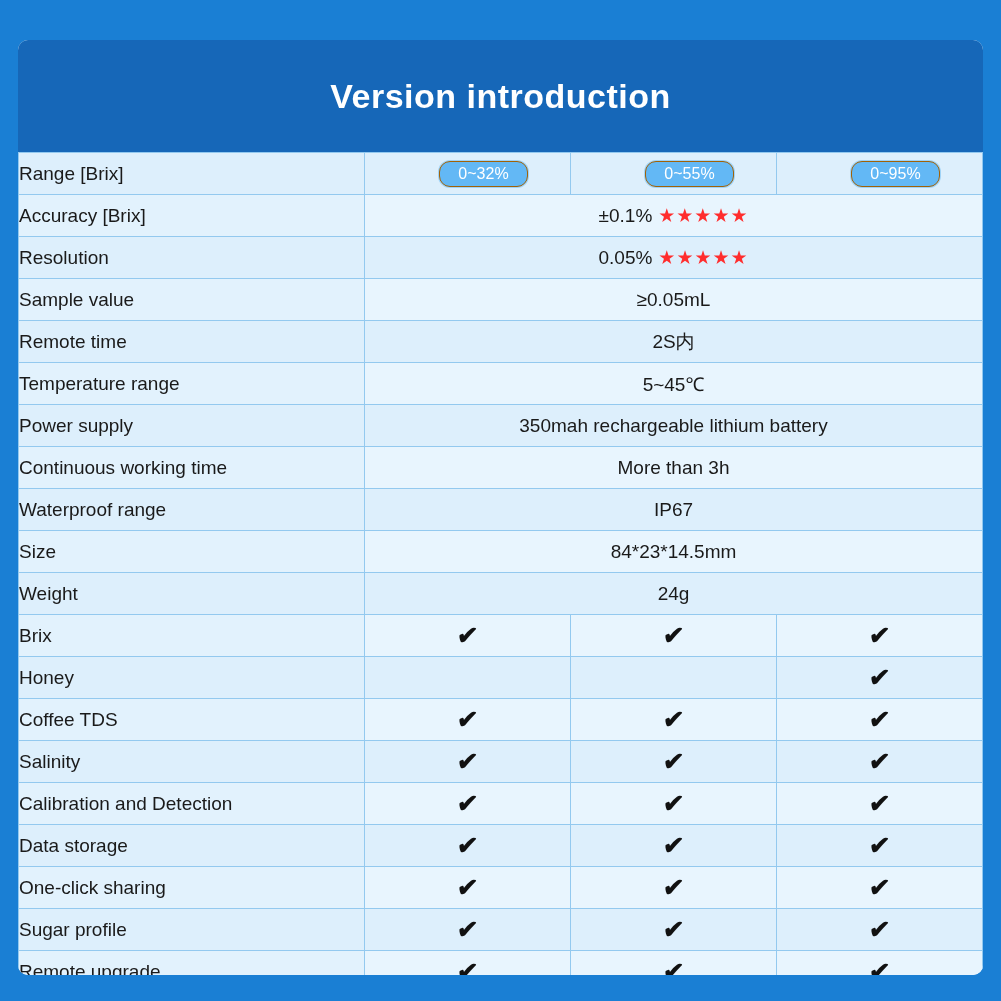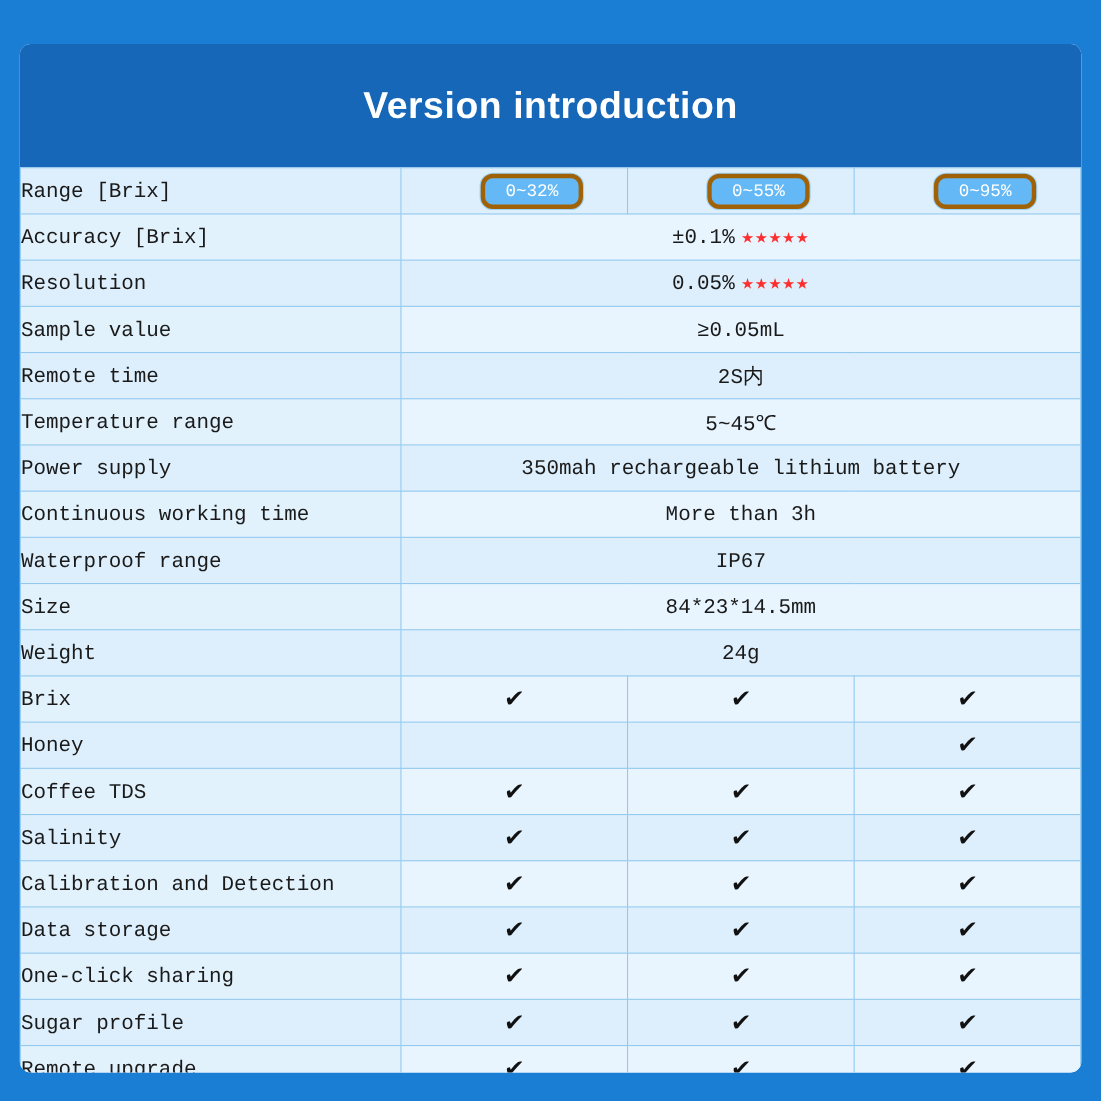--- a/index.html
+++ b/index.html
@@ -35,21 +35,20 @@
   .title-bar .title {
     color: #ffffff;
     font-size: 34px;
     font-weight: bold;
     letter-spacing: 0.5px;
   }
   table.spec {
     width: 100%;
     border-collapse: collapse;
     table-layout: fixed;
-    font-family: Liberation Mono, monospace;
   }
   table.spec td {
     border: 1px solid #93c9ef;
     height: 41px;
     font-size: 19px;
     color: #1a1a1a;
     padding: 0 0 0 0;
     background: #ddeffc;
   }
   td.label {
@@ -66,21 +65,21 @@
     vertical-align: middle;
   }
   .range-row td { height: 50px; background: #d9eefc; }
   .pill {
     display: inline-block;
     background: #63b8f5;
     color: #ffffff;
     font-size: 16px;
     border-radius: 11px;
     padding: 3px 18px;
-    border: 4px solid #a16207;
+    border: 1px solid #a16207;
     box-shadow: 0 0 0 1px #9fd3f7;
     margin-left: 32px;
   }
   .merged {
     text-align: center;
     font-size: 19px;
   }
   .stars {
     color: #ff2d2d;
     font-size: 19px;

